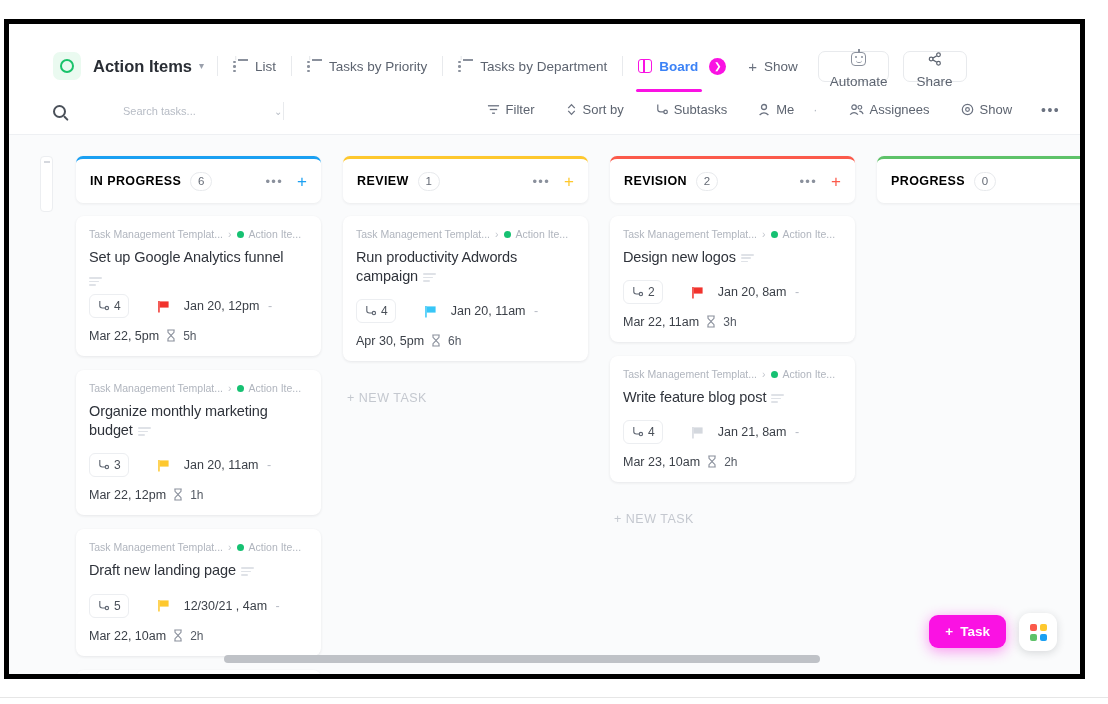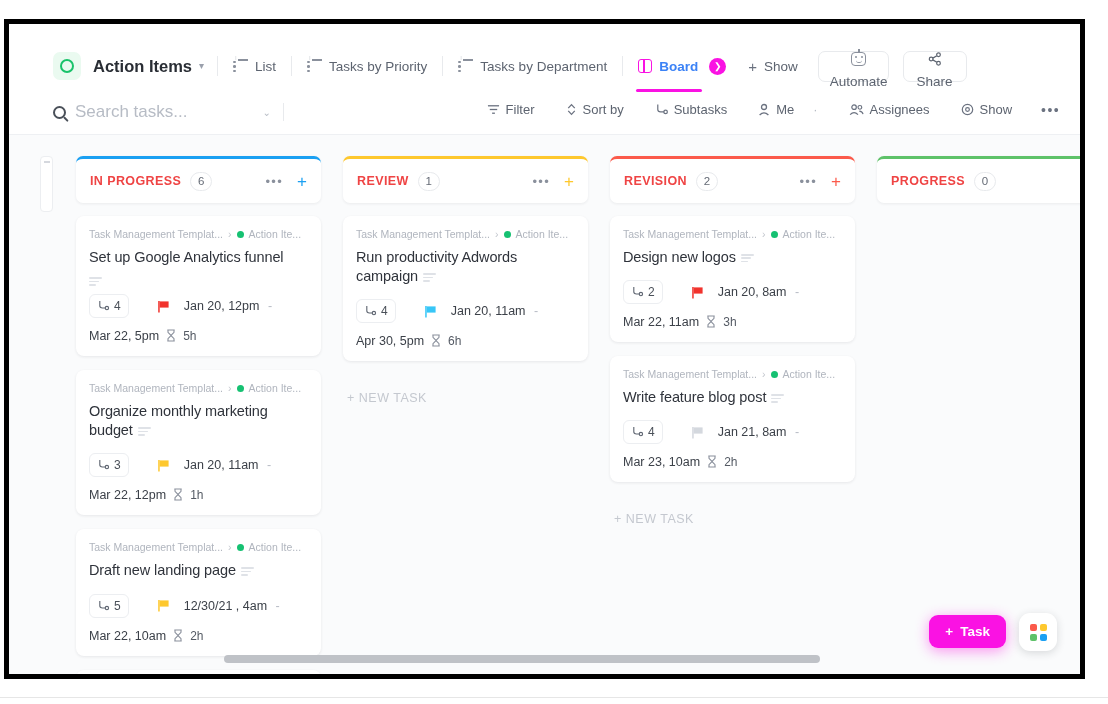--- a/index.html
+++ b/index.html
@@ -156,22 +156,22 @@
   }
   .mag {
     width: 13px; height: 13px; border: 2px solid #4a5059; border-radius: 50%;
     position: relative; flex: none;
   }
   .mag:after {
     content: ""; position: absolute; right: -4px; bottom: -3px; width: 5.5px;
     height: 2px; background: #4a5059; transform: rotate(45deg); border-radius: 1px;
   }
   .search-input {
-    border: none; outline: none; font-size: 17px; color: #37383d;
-    font-family: "Liberation Sans", sans-serif; width: 150px; background: transparent;
+    border: none; outline: none; font-size: 11px; color: #37383d;
+    font-family: "Liberation Sans", sans-serif; width: 150px; background: transparent; margin-left: 48px;
   }
   .search-input::placeholder { color: #b7bcc5; }
   .search-caret { color: #b7bcc5; font-size: 10px; margin-left: auto; }
   .fb-divider {
     width: 1px; height: 18px; background: #e8eaed; margin-left: 12px;
   }
   .fb-right {
     position: absolute; right: 20px; top: 10px;
     display: flex; align-items: center; gap: 12px;
   }
@@ -207,21 +207,21 @@
     display: flex; gap: 22px;
   }
   .column { width: 245px; flex: none; position: relative; }
   .col-head {
     height: 47px; background: #fff; border-radius: 7px;
     border-top: 3px solid #1ba0f2;
     box-shadow: 0 1px 3px rgba(30,35,45,0.07);
     display: flex; align-items: center; padding: 0 14px;
   }
   .col-title {
-    font-size: 12.5px; font-weight: bold; color: #ef4444;
+    font-size: 12.5px; font-weight: bold; color: #000000;
     letter-spacing: 0.4px; white-space: nowrap;
   }
   .col-count {
     margin-left: 9px; min-width: 22px; height: 19px; border-radius: 10px;
     border: 1px solid #e8eaed; color: #656b76; font-size: 11.5px;
     display: inline-flex; align-items: center; justify-content: center;
     padding: 0 6px;
   }
   .col-actions { margin-left: auto; display: flex; align-items: center; gap: 14px; }
   .col-dots { color: #8a909c; letter-spacing: 1.3px; font-size: 13px; line-height: 1; }

